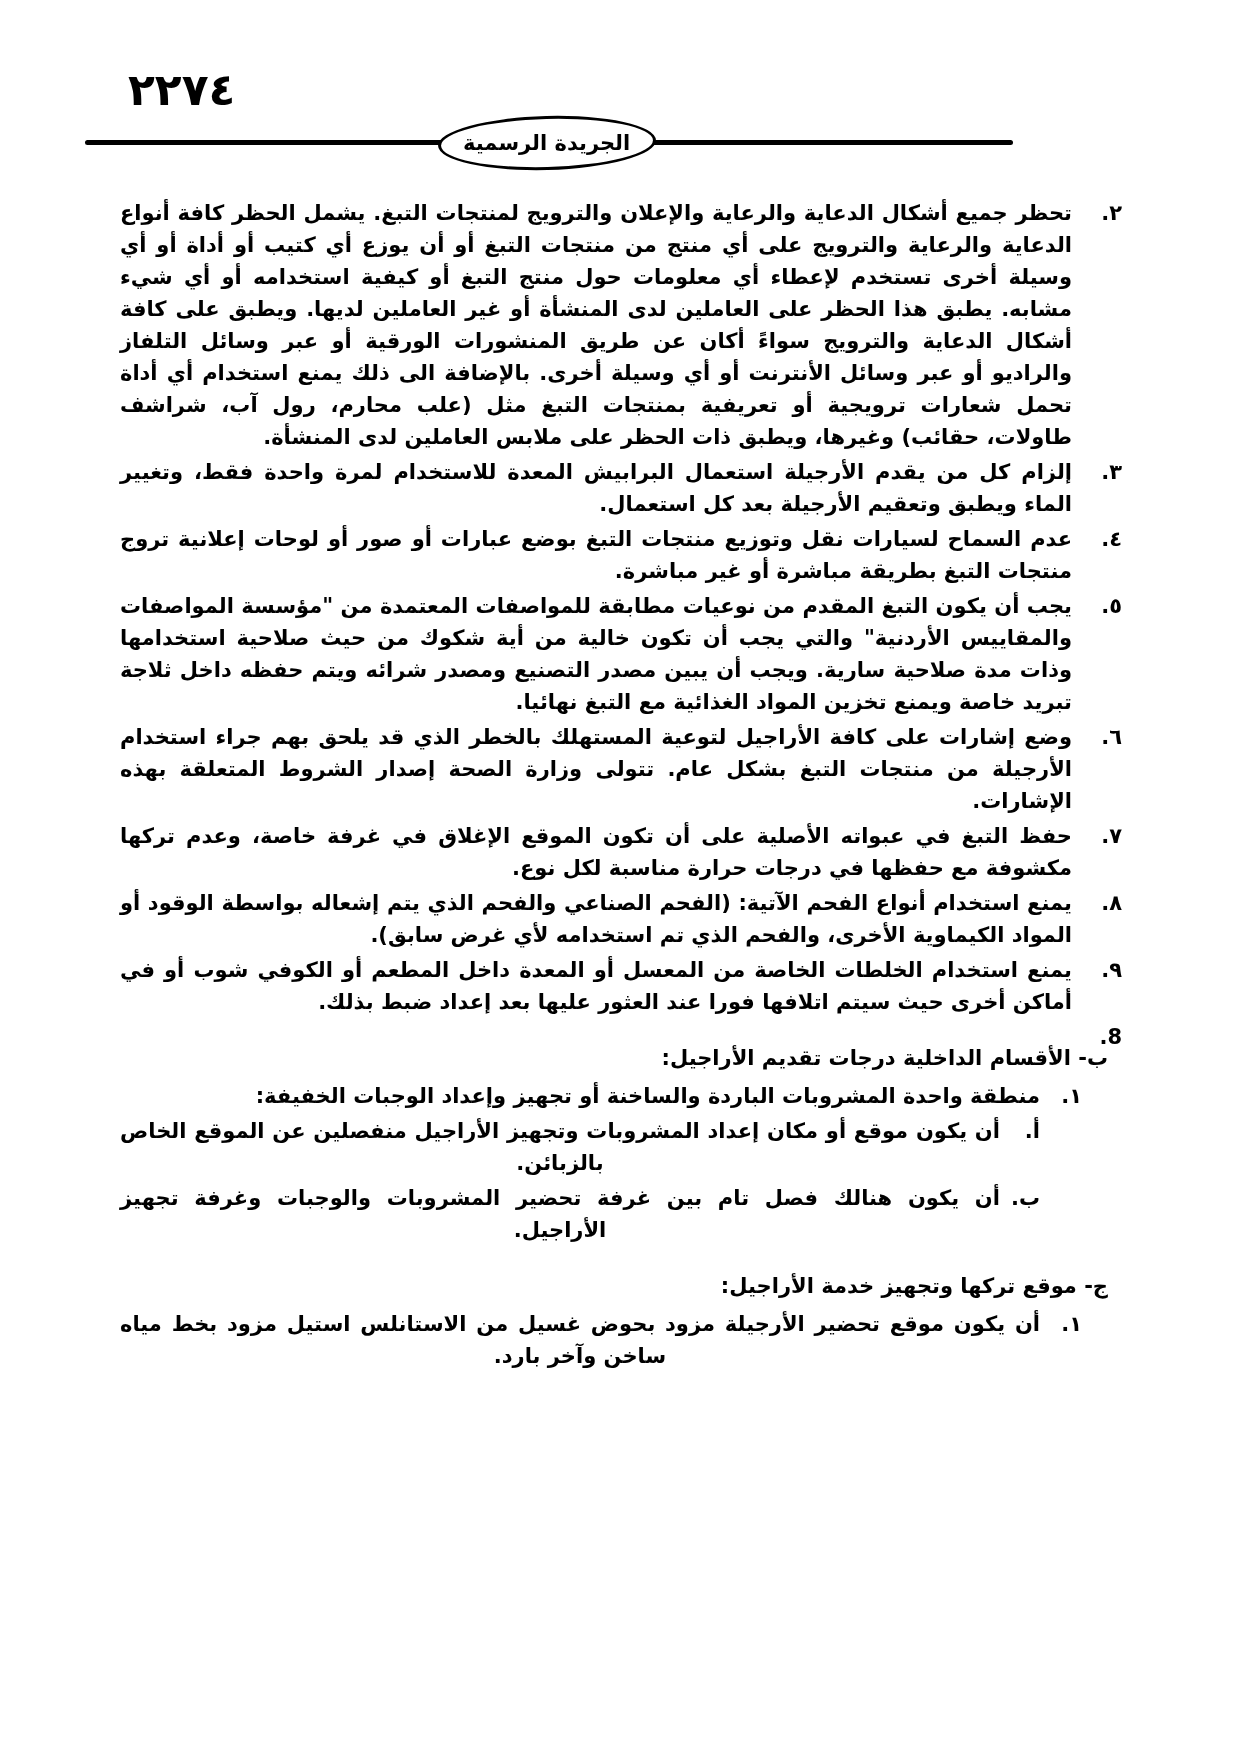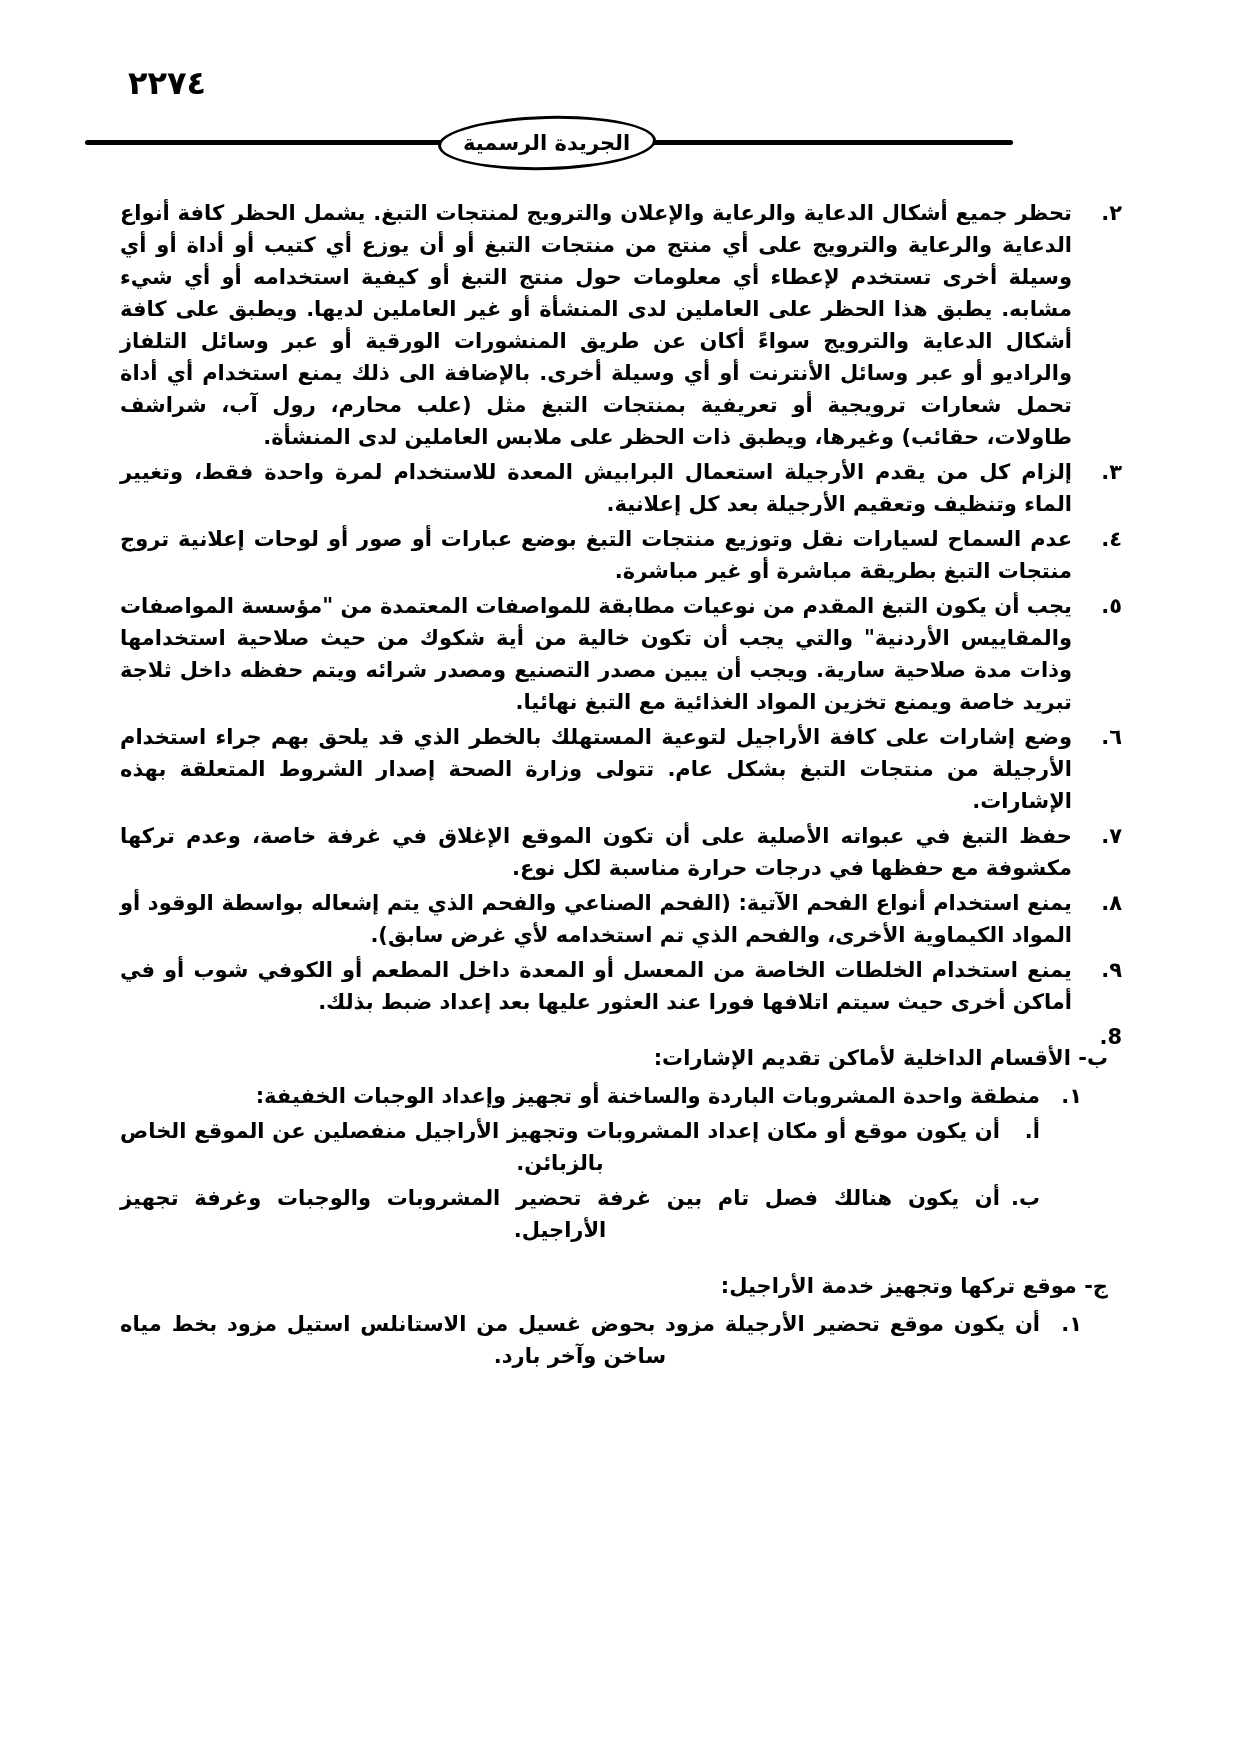--- a/index.html
+++ b/index.html
@@ -11,21 +11,21 @@
     overflow: hidden;
     font-family: "DejaVu Sans", sans-serif;
     color: #000;
     direction: rtl;
   }
   
   .page-number {
     position: absolute;
     top: 64px;
     left: 128px;
-    font-size: 32px;
+    font-size: 44px;
     font-weight: bold;
     letter-spacing: 3px;
     direction: ltr;
   }
   .header-rule {
     position: absolute;
     top: 140px;
     left: 85px;
     width: 928px;
     height: 5px;
@@ -99,21 +99,21 @@
   <span>الجريدة الرسمية</span>
 </div>
 
 <div class="content">
 
   <div class="item">
     <span class="num">٢.</span><span>تحظر جميع أشكال الدعاية والرعاية والإعلان والترويج لمنتجات التبغ. يشمل الحظر كافة أنواع الدعاية والرعاية والترويج على أي منتج من منتجات التبغ أو أن يوزع أي كتيب أو أداة أو أي وسيلة أخرى تستخدم لإعطاء أي معلومات حول منتج التبغ أو كيفية استخدامه أو أي شيء مشابه. يطبق هذا الحظر على العاملين لدى المنشأة أو غير العاملين لديها. ويطبق على كافة أشكال الدعاية والترويج سواءً أكان عن طريق المنشورات الورقية أو عبر وسائل التلفاز والراديو أو عبر وسائل الأنترنت أو أي وسيلة أخرى. بالإضافة الى ذلك يمنع استخدام أي أداة تحمل شعارات ترويجية أو تعريفية بمنتجات التبغ مثل (علب محارم، رول آب، شراشف طاولات، حقائب) وغيرها، ويطبق ذات الحظر على ملابس العاملين لدى المنشأة.</span>
   </div>
 
   <div class="item">
-    <span class="num">٣.</span><span>إلزام كل من يقدم الأرجيلة استعمال البرابيش المعدة للاستخدام لمرة واحدة فقط، وتغيير الماء وتنظيف وتعقيم الأرجيلة بعد كل إعلانية.</span>
+    <span class="num">٣.</span><span>إلزام كل من يقدم الأرجيلة استعمال البرابيش المعدة للاستخدام لمرة واحدة فقط، وتغيير الماء ويطبق وتعقيم الأرجيلة بعد كل استعمال.</span>
   </div>
 
   <div class="item">
     <span class="num">٤.</span><span>عدم السماح لسيارات نقل وتوزيع منتجات التبغ بوضع عبارات أو صور أو لوحات إعلانية تروج منتجات التبغ بطريقة مباشرة أو غير مباشرة.</span>
   </div>
 
   <div class="item">
     <span class="num">٥.</span><span>يجب أن يكون التبغ المقدم من نوعيات مطابقة للمواصفات المعتمدة من "مؤسسة المواصفات والمقاييس الأردنية" والتي يجب أن تكون خالية من أية شكوك من حيث صلاحية استخدامها وذات مدة صلاحية سارية. ويجب أن يبين مصدر التصنيع ومصدر شرائه ويتم حفظه داخل ثلاجة تبريد خاصة ويمنع تخزين المواد الغذائية مع التبغ نهائيا.</span>
   </div>
 
@@ -130,21 +130,21 @@
   </div>
 
   <div class="item">
     <span class="num">٩.</span><span>يمنع استخدام الخلطات الخاصة من المعسل أو المعدة داخل المطعم أو الكوفي شوب أو في أماكن أخرى حيث سيتم اتلافها فورا عند العثور عليها بعد إعداد ضبط بذلك.</span>
   </div>
 
   <div class="item">
     <span class="num">8.</span>
   </div>
 
-  <div class="section-title">ب- الأقسام الداخلية لأماكن تقديم الإشارات:</div>
+  <div class="section-title">ب- الأقسام الداخلية درجات تقديم الأراجيل:</div>
 
   <div class="item sub-l1">
     <span class="num">١.</span><span>منطقة واحدة المشروبات الباردة والساخنة أو تجهيز وإعداد الوجبات الخفيفة:</span>
   </div>
 
   <div class="item sub-l2 center-last">
     <span class="num">أ.</span><span>أن يكون موقع أو مكان إعداد المشروبات وتجهيز الأراجيل منفصلين عن الموقع الخاص بالزبائن.</span>
   </div>
 
   <div class="item sub-l2 center-last">

